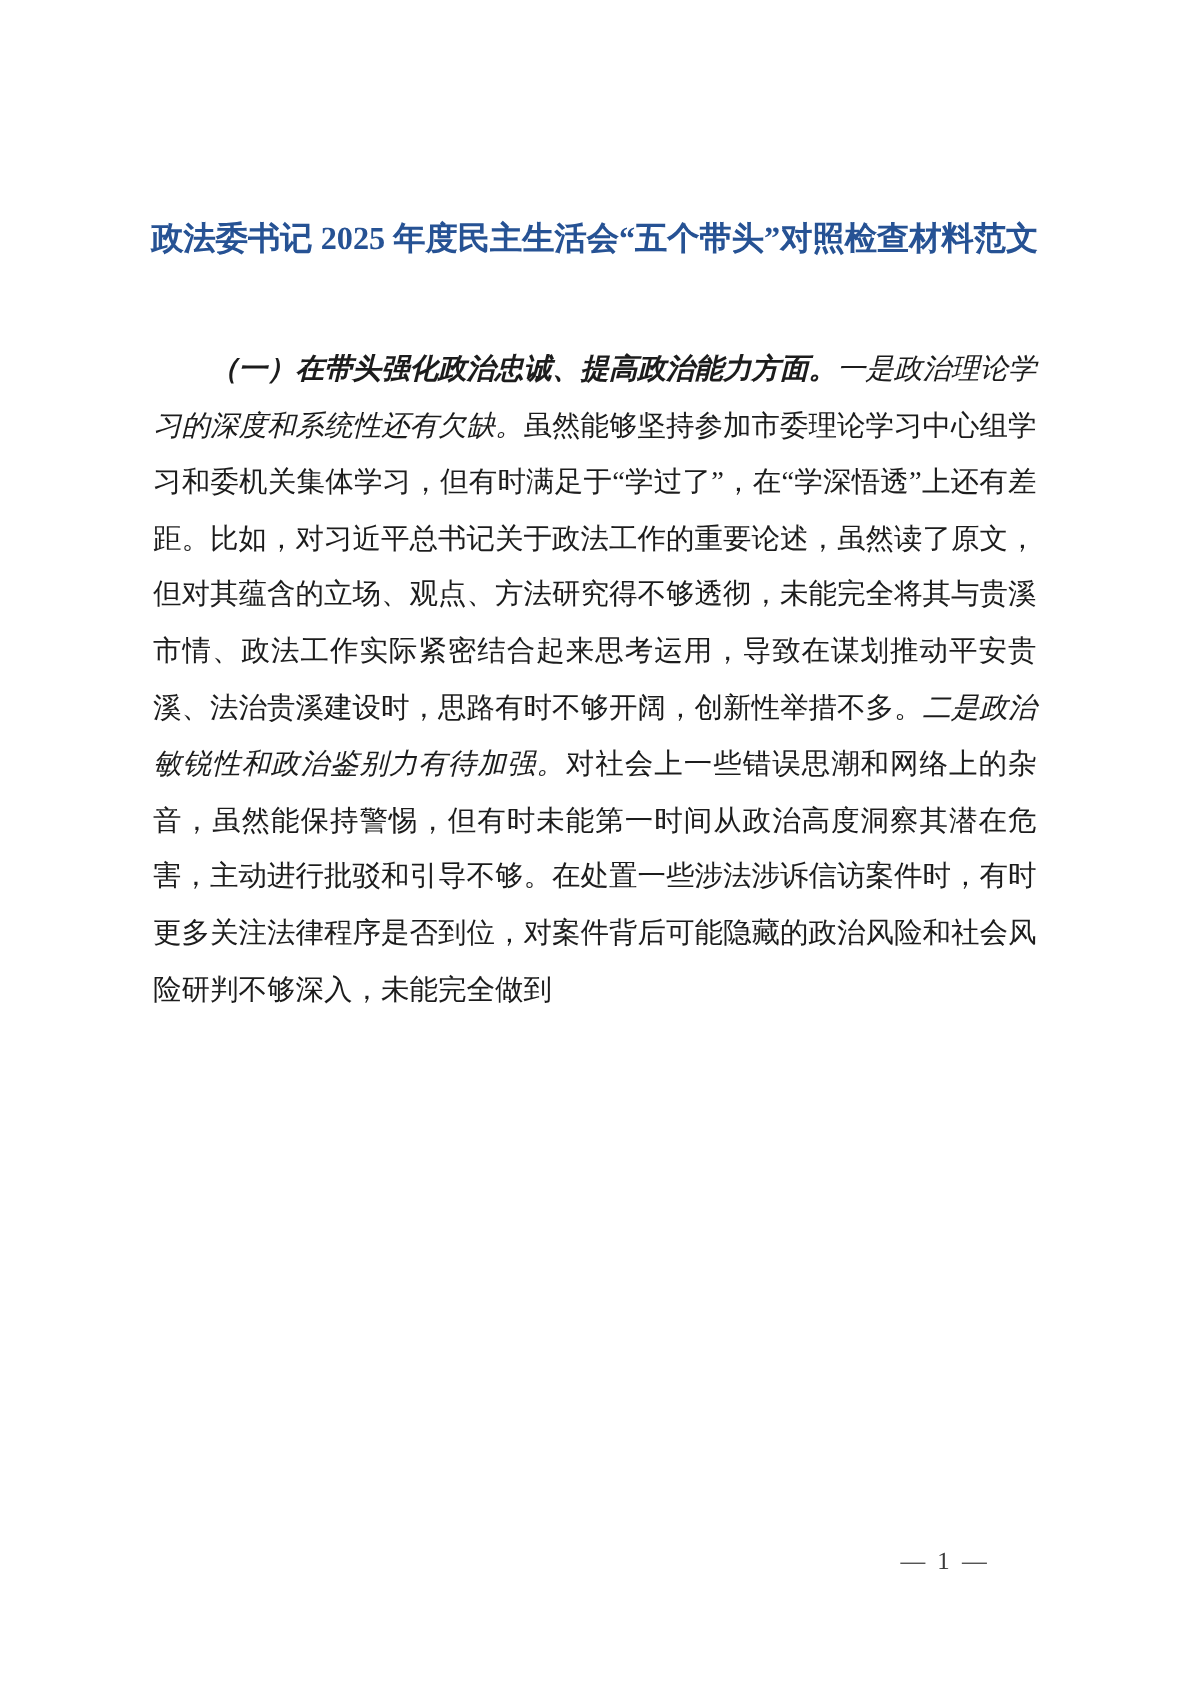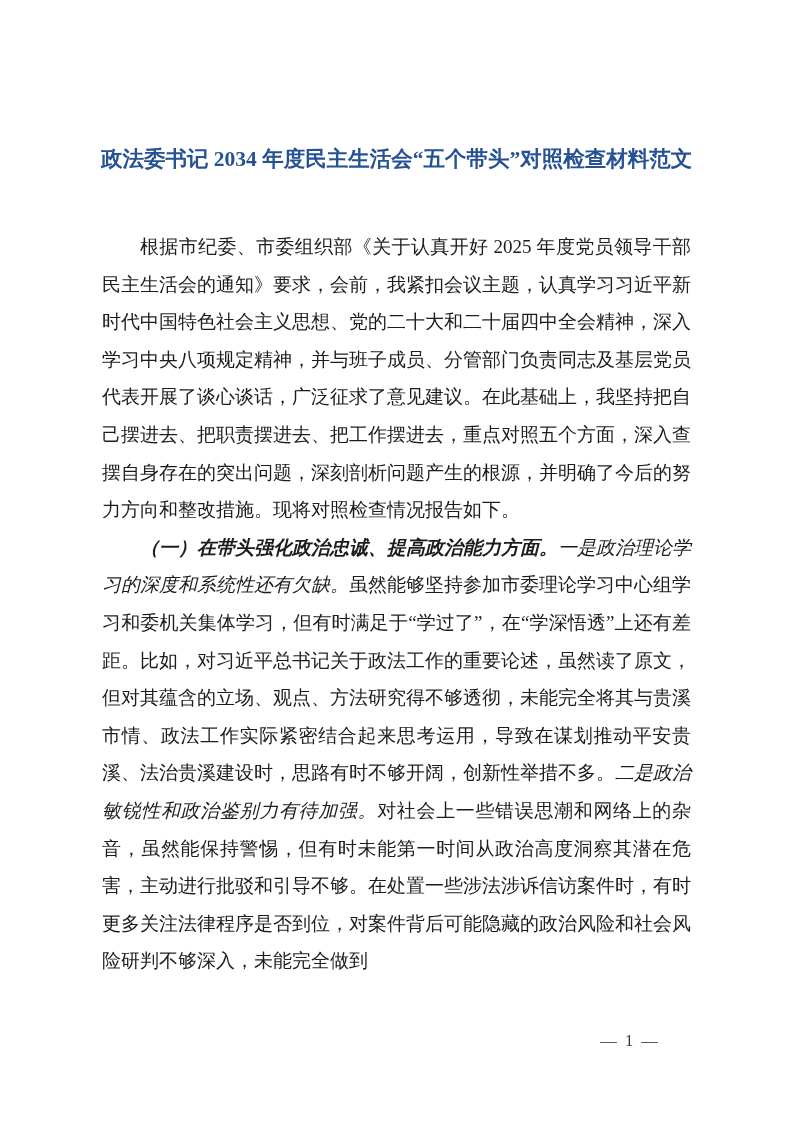--- a/index.html
+++ b/index.html
@@ -71,25 +71,24 @@
     color: #3a3a3a;
     letter-spacing: 2px;
     font-family: "Liberation Serif", "DejaVu Serif", serif;
   }
 </style>
 </head>
 <body>
 
 <div class="page">
 
-  <h1 class="doc-title">政法委书记 2034 年度民主生活会“五个带头”对照检查材料范文</h1>
+  <h1 class="doc-title">政法委书记 2025 年度民主生活会“五个带头”对照检查材料范文</h1>
 
   <div class="content">
 
-    <p class="para">根据市纪委、市委组织部《关于认真开好 2025 年度党员领导干部民主生活会的通知》要求，会前，我紧扣会议主题，认真学习习近平新时代中国特色社会主义思想、党的二十大和二十届四中全会精神，深入学习中央八项规定精神，并与班子成员、分管部门负责同志及基层党员代表开展了谈心谈话，广泛征求了意见建议。在此基础上，我坚持把自己摆进去、把职责摆进去、把工作摆进去，重点对照五个方面，深入查摆自身存在的突出问题，深刻剖析问题产生的根源，并明确了今后的努力方向和整改措施。现将对照检查情况报告如下。</p>
 
 
     <p class="para"><span class="leadin">（一）在带头强化政治忠诚、提高政治能力方面。</span><span class="point-title">一是政治理论学习的深度和系统性还有欠缺。</span><span>虽然能够坚持参加市委理论学习中心组学习和委机关集体学习，但有时满足于“学过了”，在“学深悟透”上还有差距。比如，对习近平总书记关于政法工作的重要论述，虽然读了原文，但对其蕴含的立场、观点、方法研究得不够透彻，未能完全将其与贵溪市情、政法工作实际紧密结合起来思考运用，导致在谋划推动平安贵溪、法治贵溪建设时，思路有时不够开阔，创新性举措不多。</span><span class="point-title">二是政治敏锐性和政治鉴别力有待加强。</span><span>对社会上一些错误思潮和网络上的杂音，虽然能保持警惕，但有时未能第一时间从政治高度洞察其潜在危害，主动进行批驳和引导不够。在处置一些涉法涉诉信访案件时，有时更多关注法律程序是否到位，对案件背后可能隐藏的政治风险和社会风险研判不够深入，未能完全做到</span></p>
 
   </div>
 
   <div class="page-footer">— 1 —</div>
 
 </div>
 

